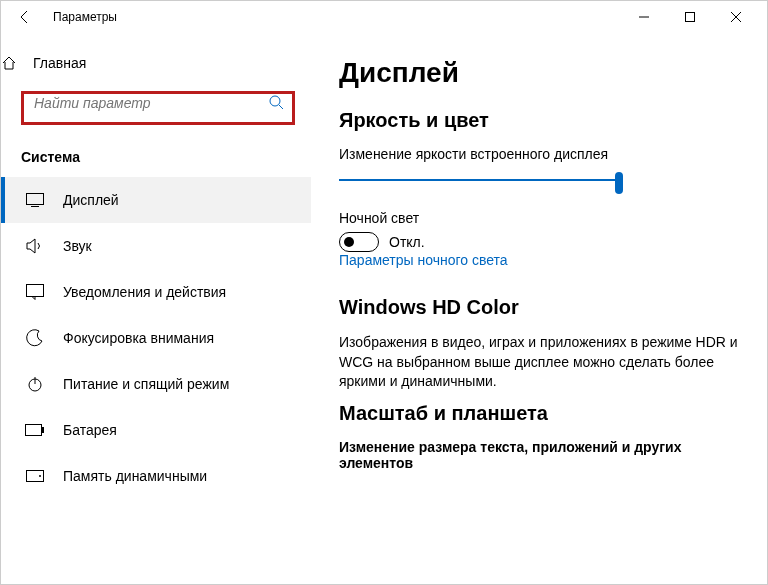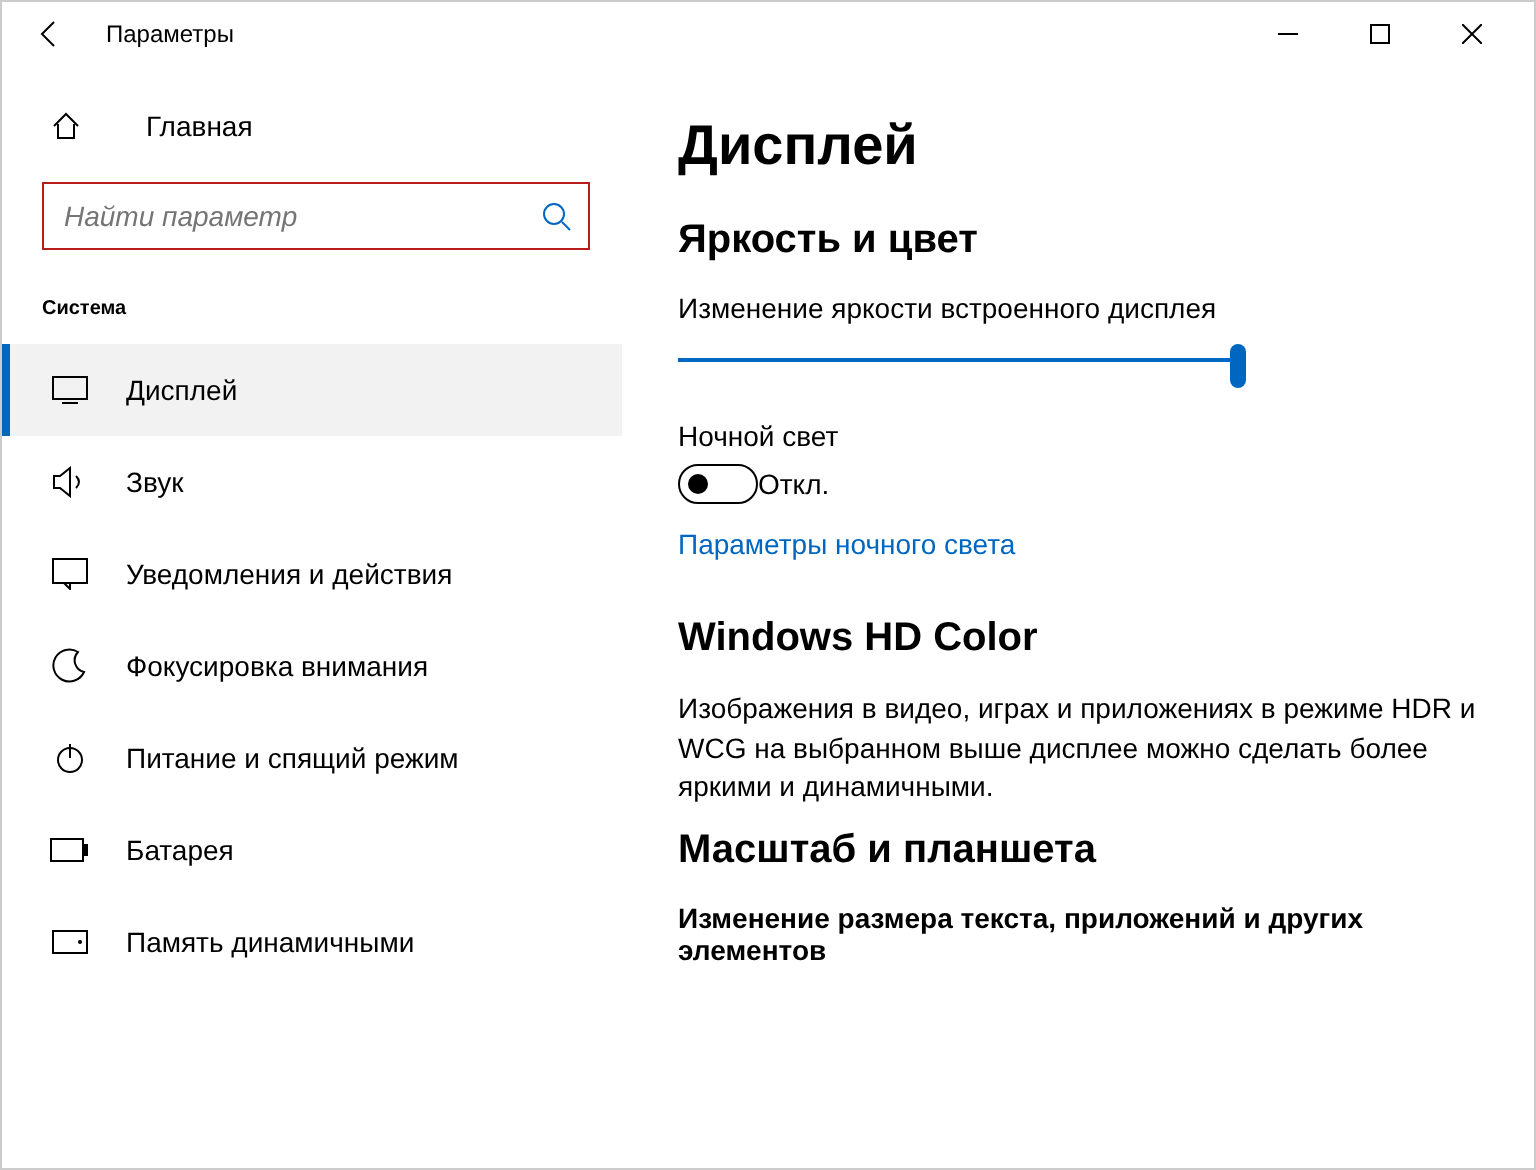--- a/index.html
+++ b/index.html
@@ -41,47 +41,46 @@
     height: calc(100% - 32px);
   }
   .sidebar {
     width: 310px;
     padding: 10px 0 0 0;
     overflow: hidden;
   }
   .home-row {
     display: flex; align-items: center;
     height: 40px;
-    padding-left: 24px;
-    gap: 32px;
+    gap: 16px;
     cursor: pointer;
   }
   .search-box {
     margin: 8px 16px 8px 20px;
     height: 34px;
-    border: 1px solid #b91c1c;
-    display: flex;
-    align-items: center;
+    border: 3px solid #b91c1c;
+    display: flex;
+    align-items: flex-start;
     padding: 0 8px;
   }
   .search-box input {
     flex: 1;
     border: none;
     outline: none;
     font-size: 14px;
     font-style: italic;
     color: #666;
   }
   .search-box .search-icon {
     color: #0067c0;
   }
   .category-label {
     font-weight: 600;
     padding: 16px 0 12px 20px;
-    font-size: 10px;
+    font-size: 14px;
   }
   .nav-item {
     display: flex;
     align-items: center;
     height: 46px;
     padding-left: 20px;
     gap: 18px;
     cursor: pointer;
     border-left: 4px solid transparent;
   }
@@ -130,21 +129,21 @@
     position: absolute;
     right: 0;
     top: 4px;
     width: 8px; height: 22px;
     background: #0067c0;
     border-radius: 4px;
   }
   .toggle-row {
     display: flex;
     align-items: center;
-    margin-bottom: 12px;
+    gap: 10px;
   }
   .toggle {
     width: 40px; height: 20px;
     border: 1px solid #000;
     border-radius: 10px;
     position: relative;
     cursor: pointer;
   }
   .toggle-knob {
     width: 10px; height: 10px;

